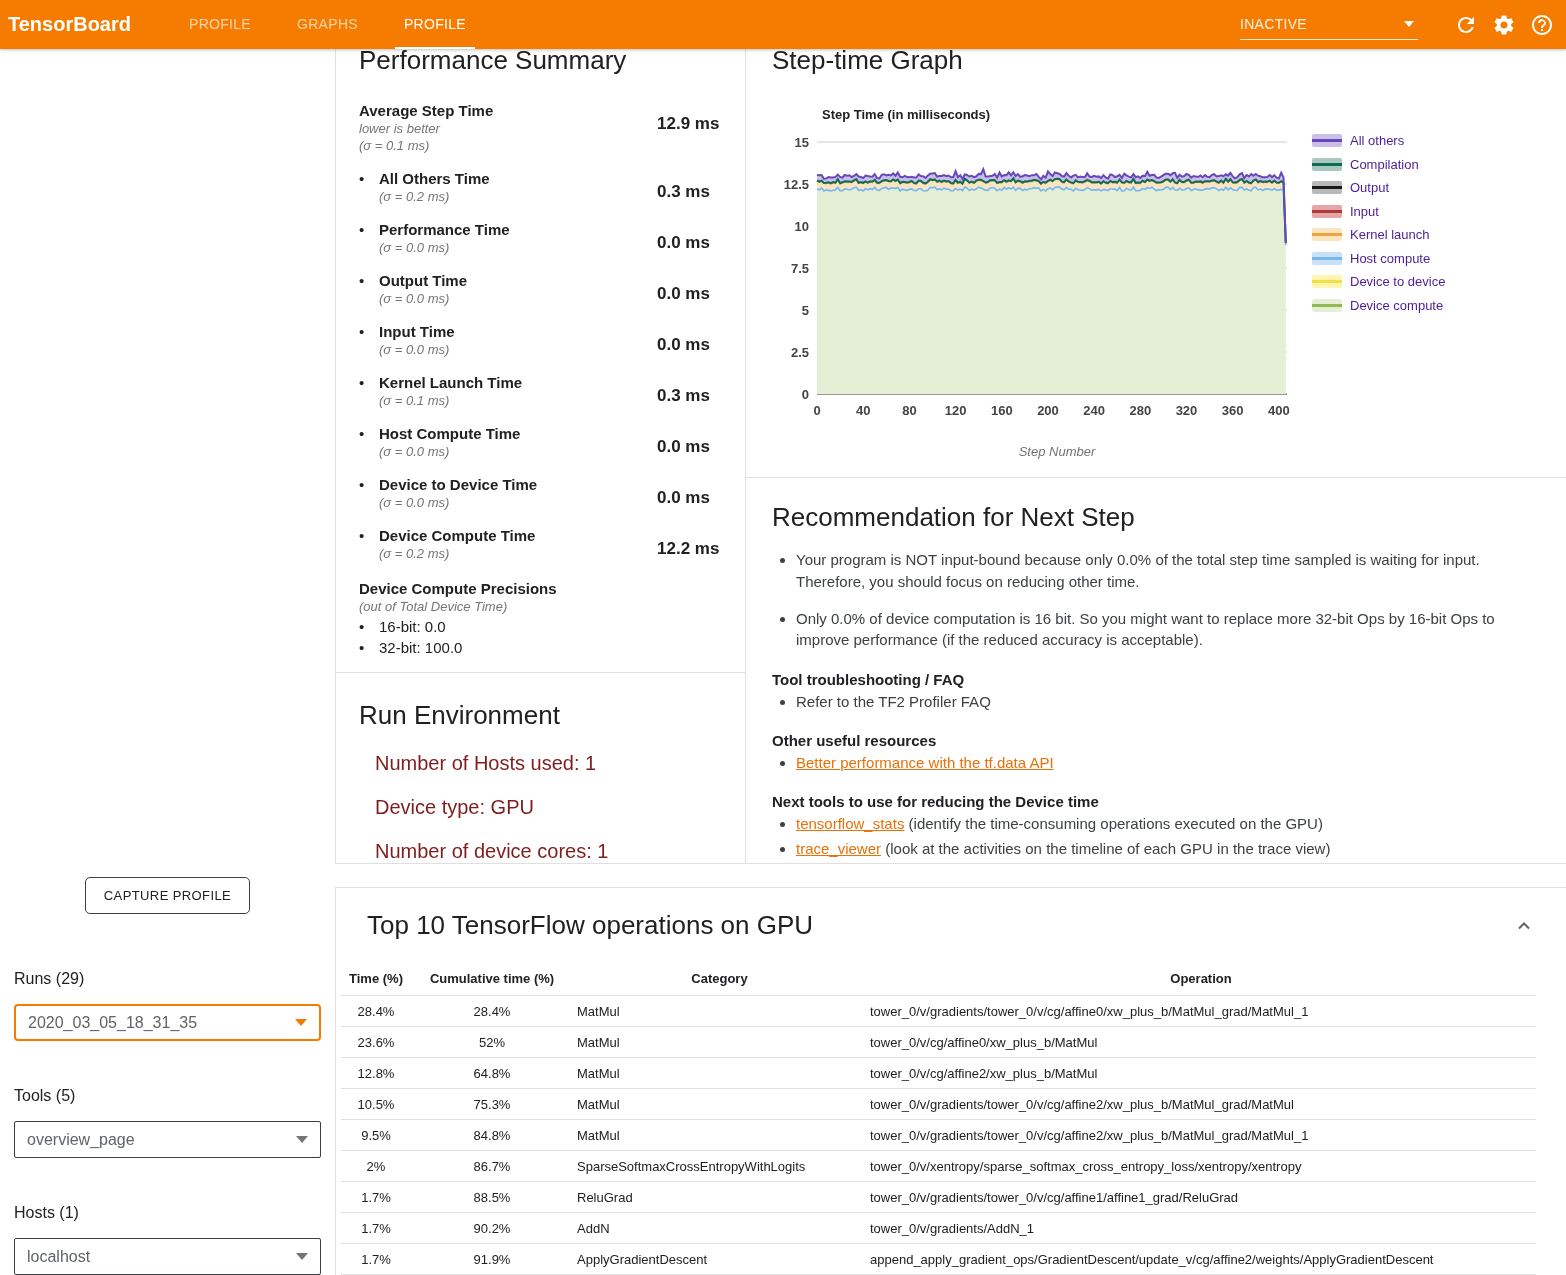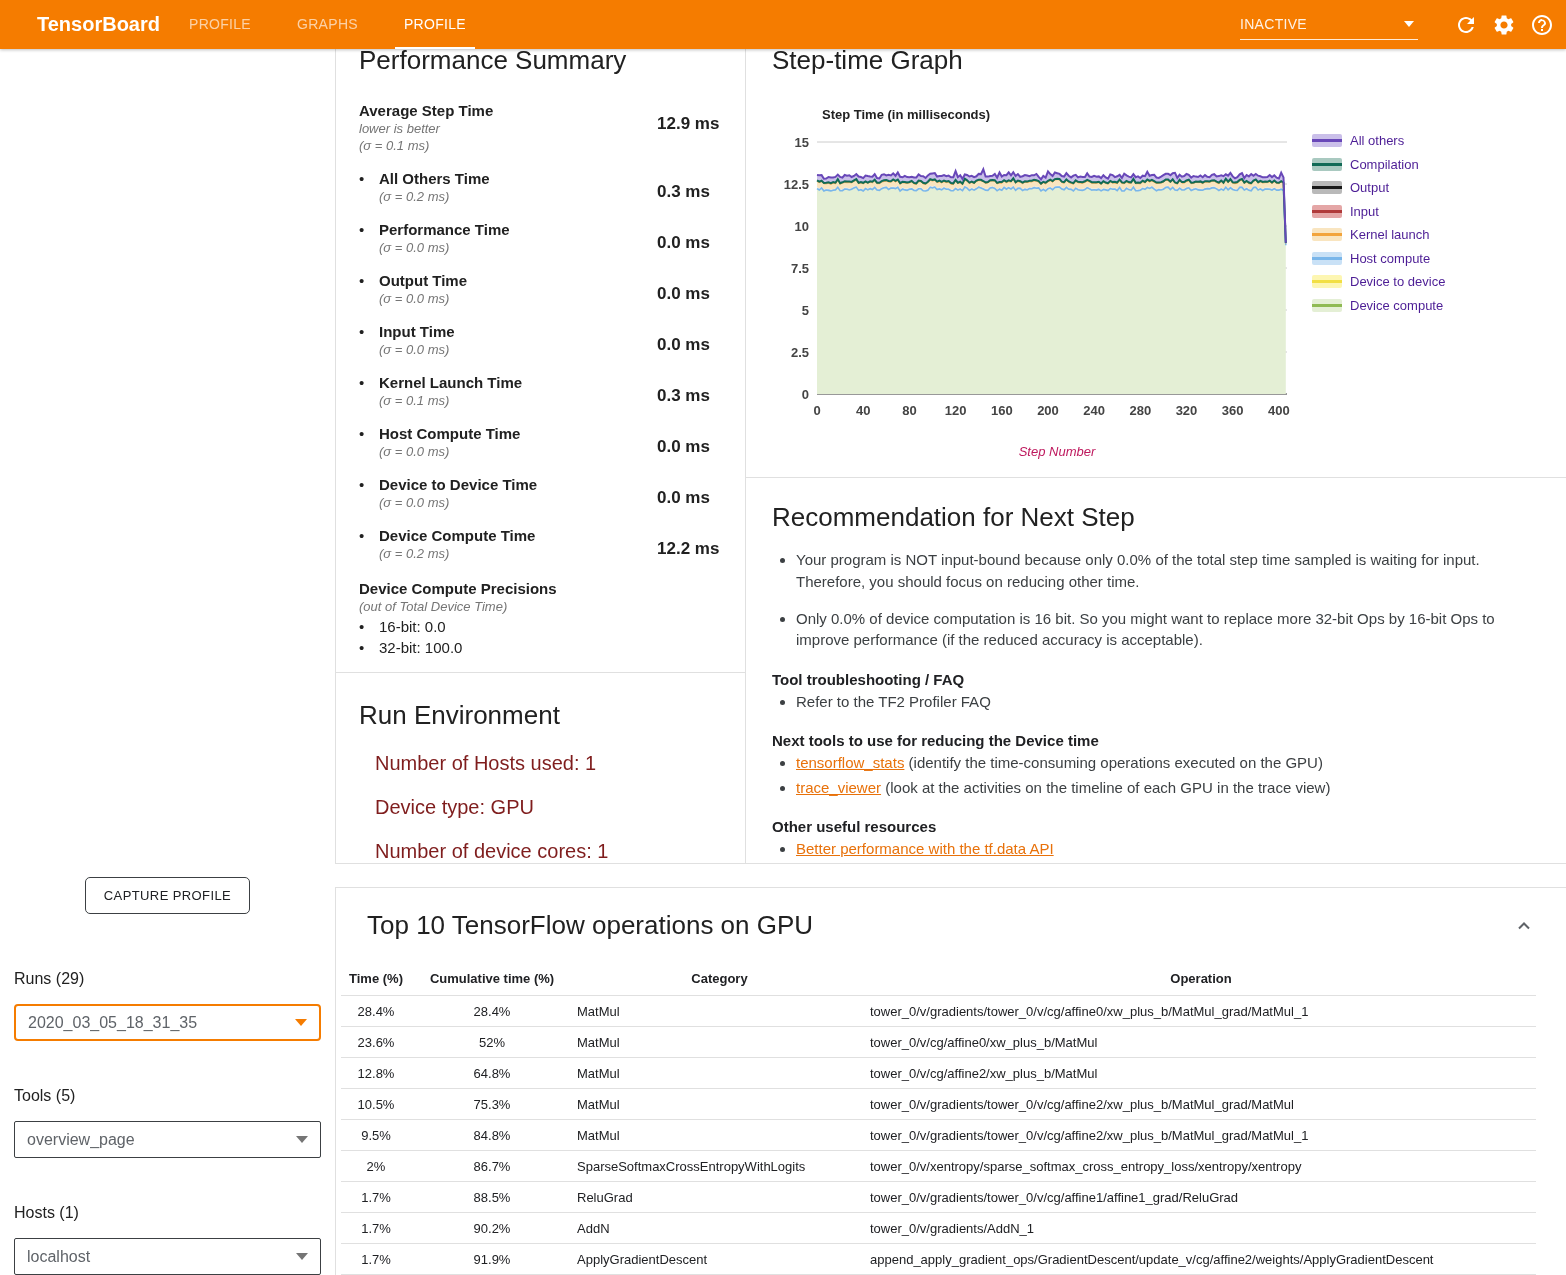--- a/index.html
+++ b/index.html
@@ -2,21 +2,21 @@
 <html><head>
 <meta charset="utf-8">
 <style>
   * { margin:0; padding:0; box-sizing:border-box; }
   html,body { width:1566px; height:1275px; overflow:hidden; background:#fff;
     font-family:"Liberation Sans", sans-serif; color:#212121; }
 
   
   .navbar { height:49px; background:#f57c00; display:flex; align-items:stretch;
     box-shadow:0 1px 3px rgba(0,0,0,.25); position:relative; z-index:5; }
-  .logo { color:#fff; font-size:20px; font-weight:bold; line-height:49px; padding-left:37px; width:180px; }
+  .logo { color:#fff; font-size:20px; font-weight:bold; line-height:49px; padding-left:8px; width:180px; }
   .tabs { display:flex; }
   .tab { position:relative; color:rgba(255,255,255,.65); font-size:14px; font-weight:500;
     letter-spacing:.3px; line-height:49px; padding:0 9px; margin-right:28px; cursor:pointer; }
   .tab.active { color:#fff; }
   .tab.active::after { content:""; position:absolute; left:0; right:0; bottom:0; height:2px; background:#fff; }
   .nav-right { margin-left:auto; display:flex; align-items:center; padding-right:12px; }
   .status-select { width:178px; border-bottom:1px solid rgba(255,255,255,.85); display:flex;
     align-items:center; justify-content:space-between; height:30px; margin-right:22px; cursor:pointer; }
   .status-select span { color:rgba(255,255,255,.9); font-size:14px; font-weight:500; letter-spacing:.3px; }
   .caret-down-w { width:0; height:0; border-left:5px solid transparent; border-right:5px solid transparent;
@@ -66,21 +66,21 @@
 
   
   .runenv { padding:27px 0 0 23px; }
   .runenv .line { font-size:20px; color:#7f1d1d; margin-top:21px;margin-left:16px; }
 
   
   .graph-sec { height:479px; border-bottom:1px solid #e0e0e0; padding:26px 0 0 26px; }
   .chart-wrap { display:flex; margin-top:31px; }
   .chart-left { width:526px; }
   .chart-title { font-size:13px; font-weight:bold; color:#212121; margin-left:50px; margin-bottom:8px; }
-  .xlabel { font-size:13px; font-style:italic; color:#be185d; text-align:center; width:520px;
+  .xlabel { font-size:13px; font-style:italic; color:#737373; text-align:center; width:520px;
     margin-left:25px; margin-top:10px; }
   .legend { margin-left:14px; padding-top:26px; }
   .legend-item { display:flex; align-items:center; margin-bottom:8.5px; }
   .legend-item svg { flex:none; }
   .legend-item .lbl { font-size:13px; color:#4c1d95; margin-left:8px; }
 
   
   .reco { padding:24px 40px 0 26px; }
   .reco ul.main-b { margin:16px 0 0 24px; }
   .reco ul.main-b li { font-size:15px; color:#3c4043; line-height:1.45; margin-bottom:15px; }
@@ -393,30 +393,30 @@
               <li>Only 0.0% of device computation is 16 bit. So you might want to replace more 32-bit Ops by 16-bit Ops to improve performance (if the reduced accuracy is acceptable).</li>
             </ul>
           <div id="reco-sections">
               <div class="reco-sub">
                 <div class="sub-head">Tool troubleshooting / FAQ</div>
                 <ul>
                   <li>Refer to the TF2 Profiler FAQ</li>
                 </ul>
               </div>
               <div class="reco-sub">
+                <div class="sub-head">Other useful resources</div>
+                <ul>
+                  <li><a class="olink">Better performance with the tf.data API</a></li>
+                </ul>
+              </div>
+              <div class="reco-sub">
                 <div class="sub-head">Next tools to use for reducing the Device time</div>
                 <ul>
                   <li><a class="olink">tensorflow_stats</a> (identify the time-consuming operations executed on the GPU)</li>
                   <li><a class="olink">trace_viewer</a> (look at the activities on the timeline of each GPU in the trace view)</li>
-                </ul>
-              </div>
-              <div class="reco-sub">
-                <div class="sub-head">Other useful resources</div>
-                <ul>
-                  <li><a class="olink">Better performance with the tf.data API</a></li>
                 </ul>
               </div>
             </div>
         </div>
       </div>
     </section>
 
     <section class="card2">
       <h2 class="sec-title">Top 10 TensorFlow operations on GPU</h2>
       <div class="collapse-btn">

